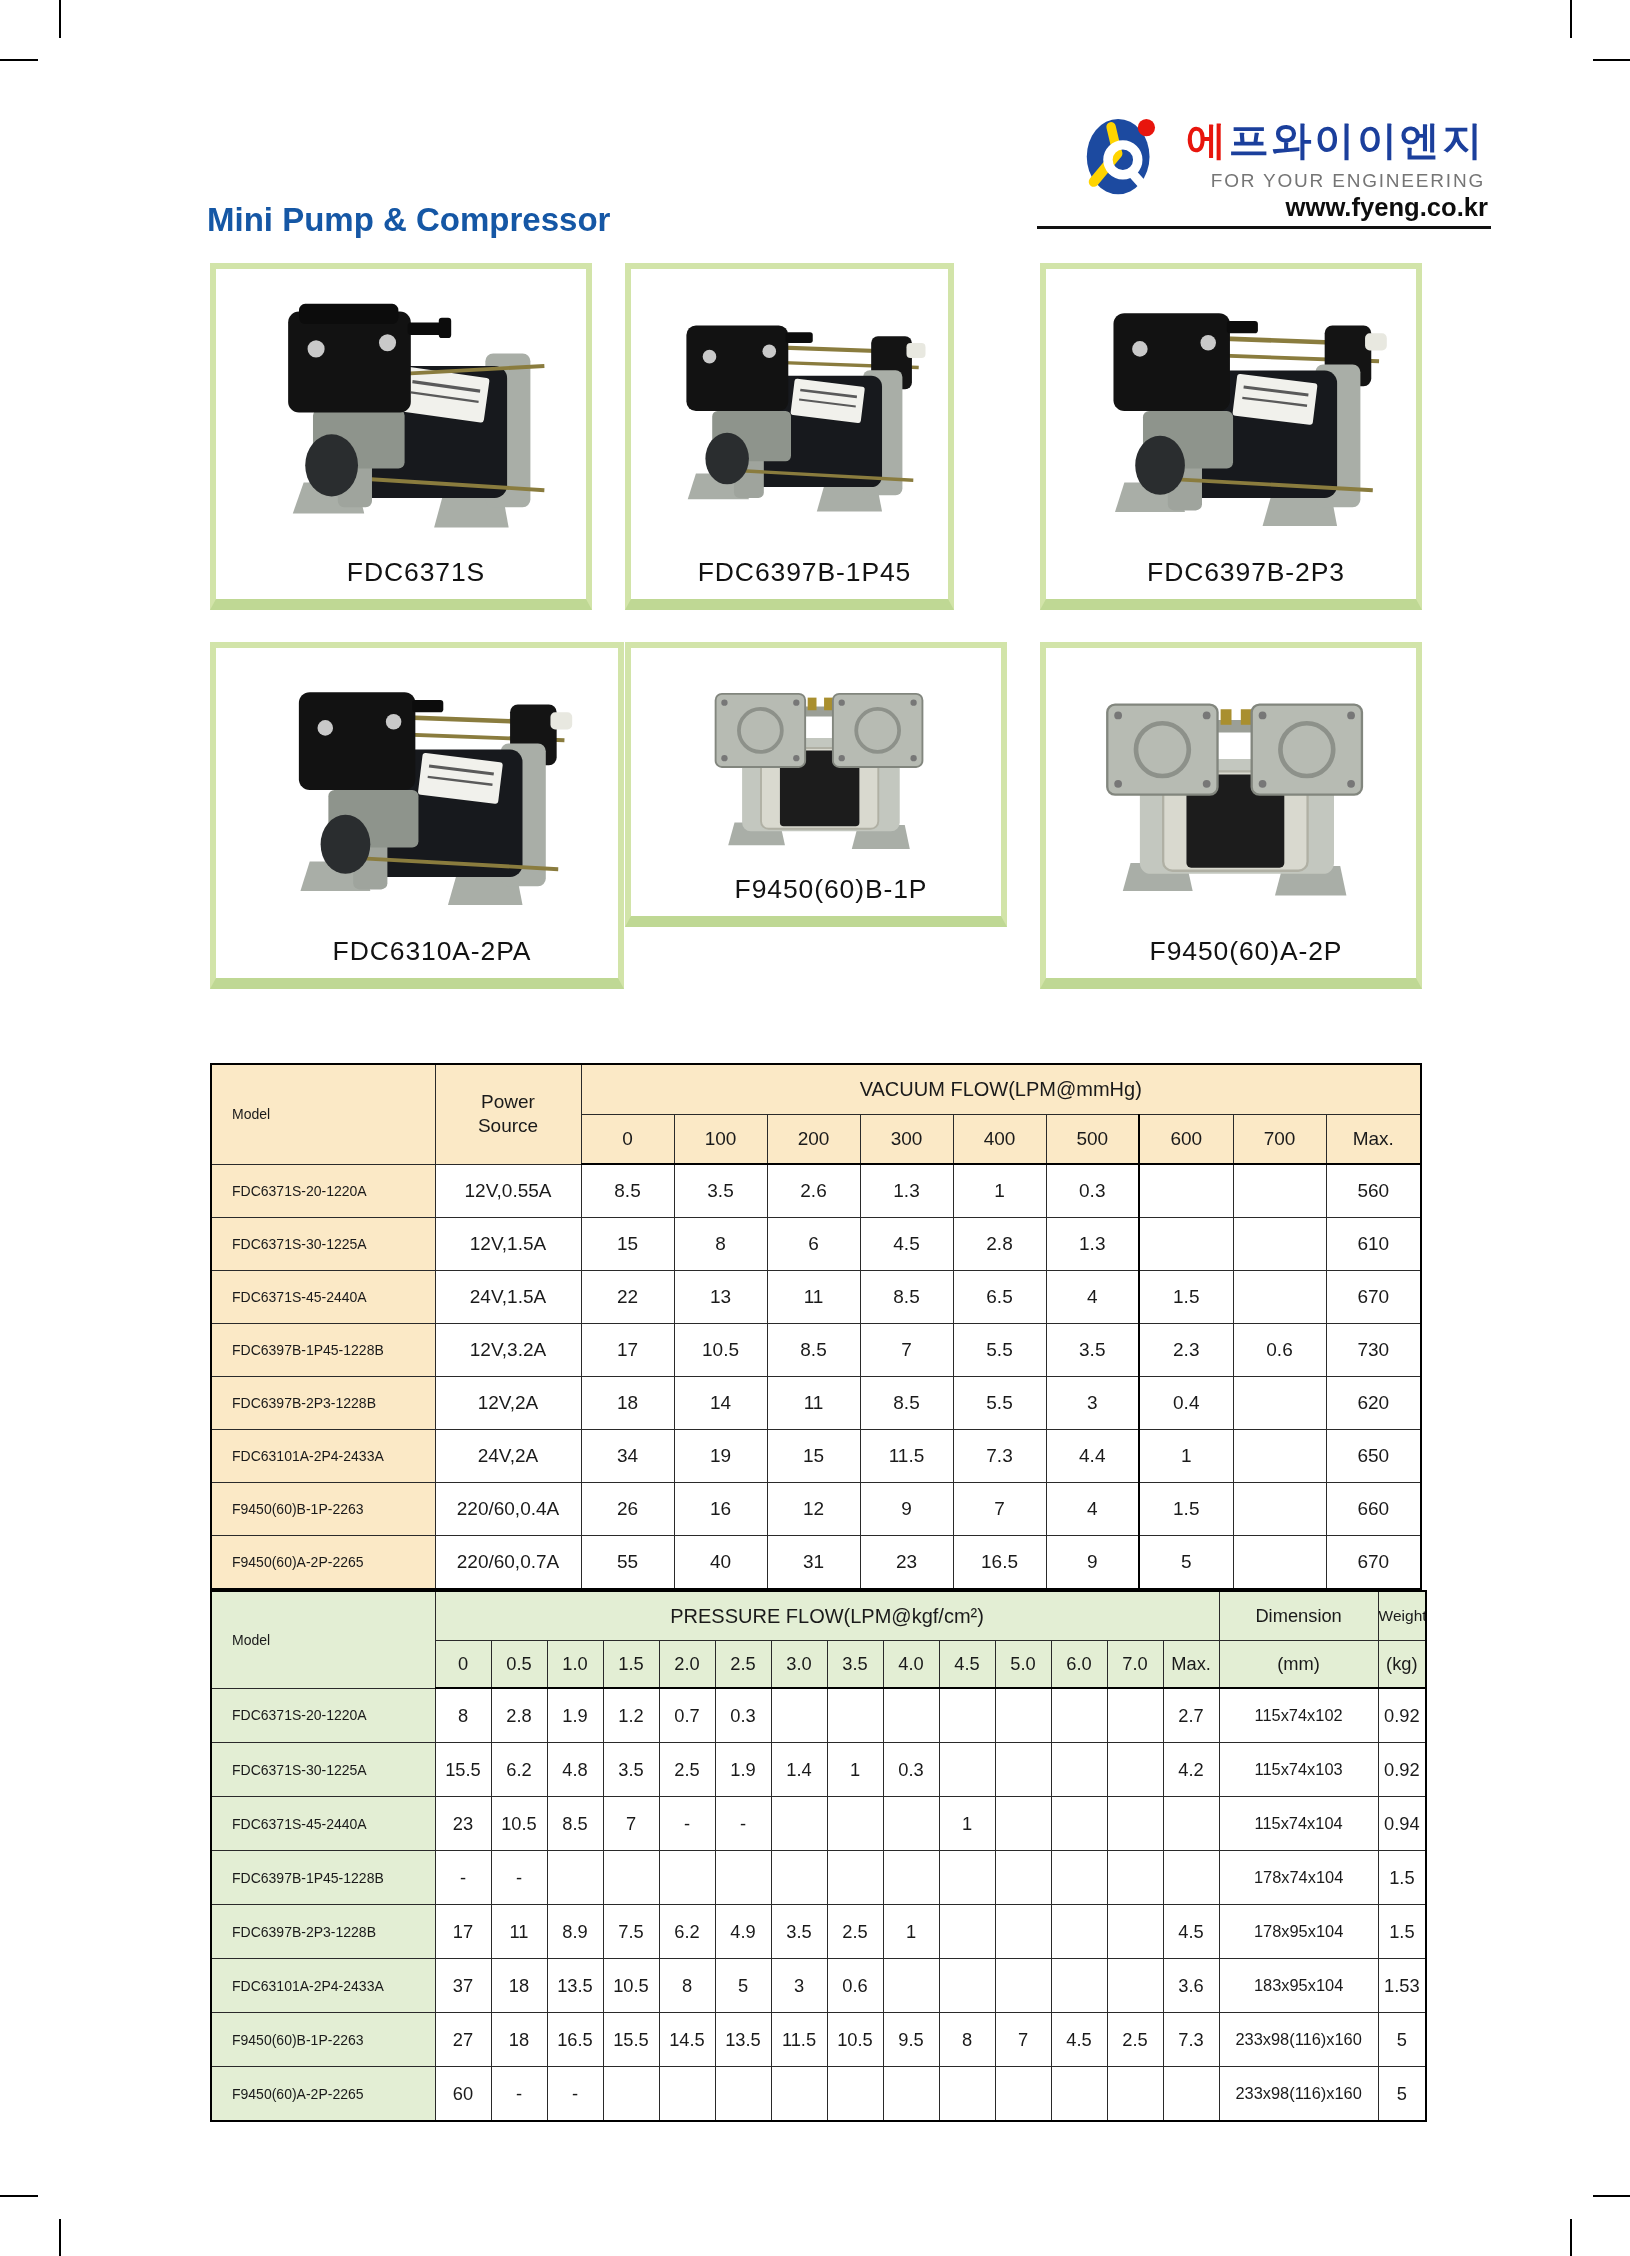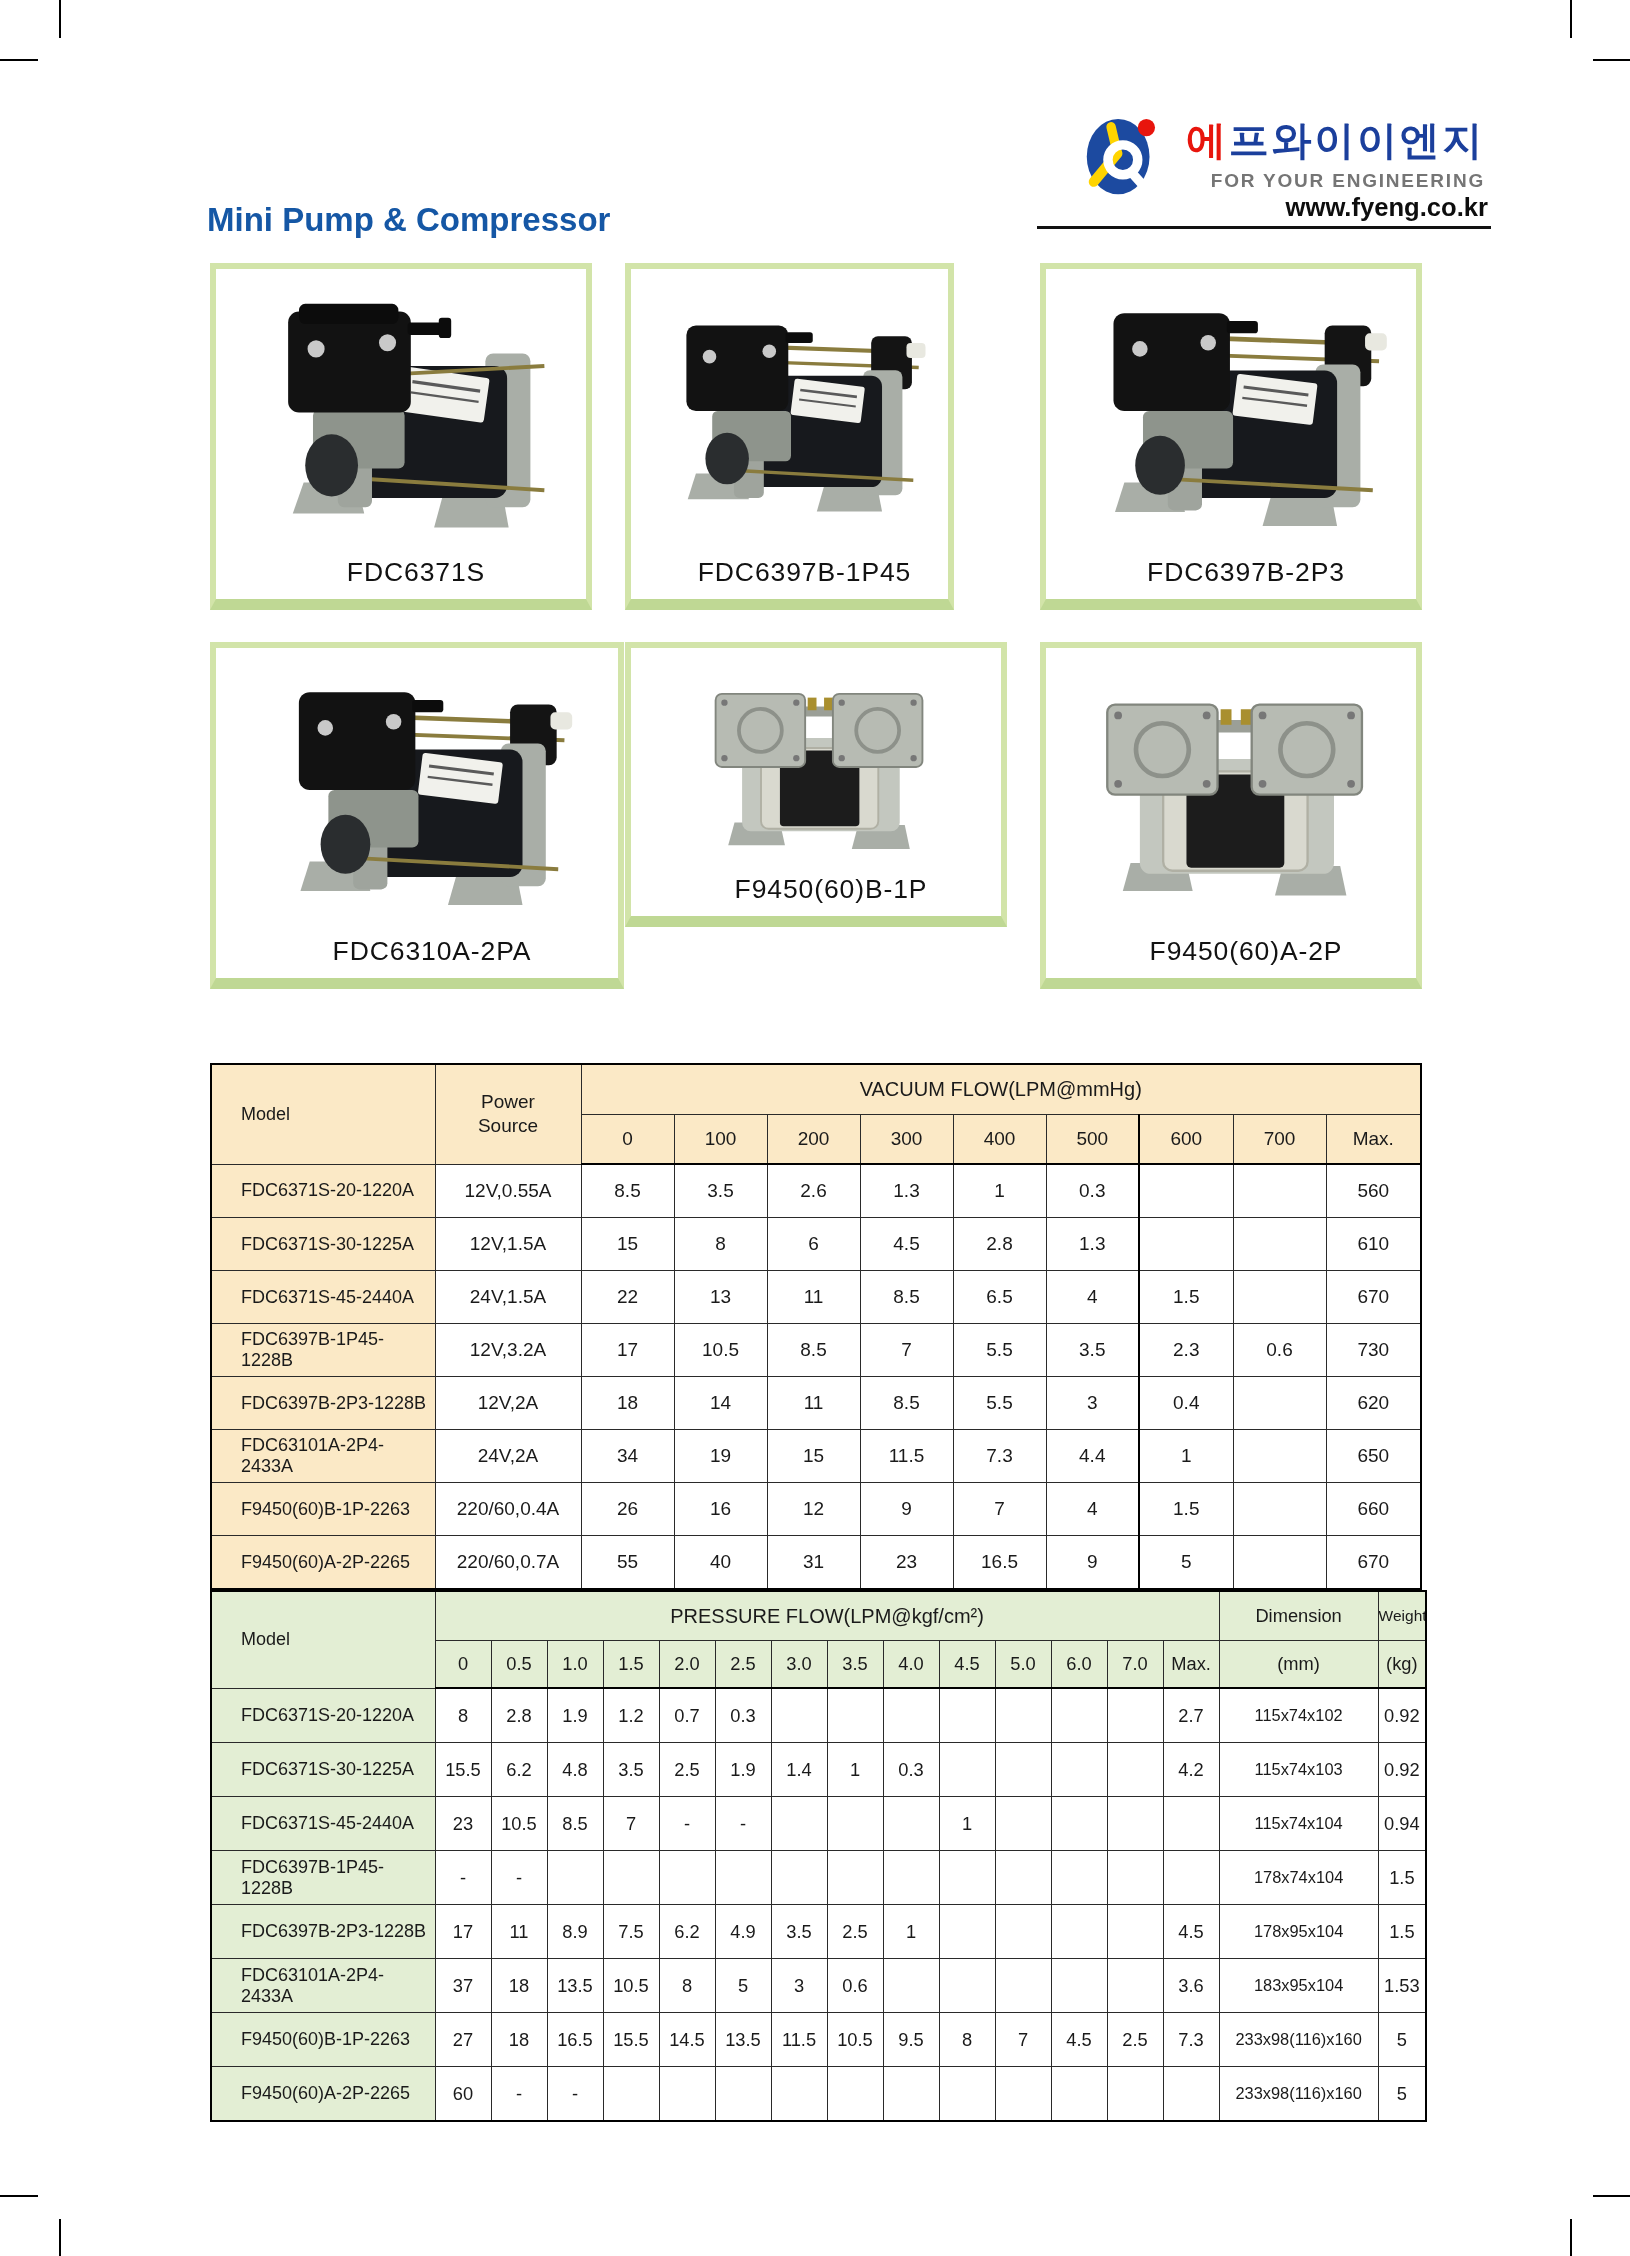--- a/index.html
+++ b/index.html
@@ -5,21 +5,21 @@
   html,body{margin:0;padding:0;background:#ffffff;}
   .page{position:relative;width:1631px;height:2257px;background:#ffffff;overflow:hidden;
         font-family:"Liberation Sans", sans-serif;color:#1a1a1a;}
   .mark{position:absolute;background:#000;}
 
   
   .logo-mark{position:absolute;left:1081px;top:108px;width:79px;height:91px;}
   .logo-kr{position:absolute;right:146px;top:113px;font-size:40px;font-weight:bold;
            color:#1b3f9c;letter-spacing:2.7px;white-space:nowrap;}
   .logo-kr .accent{color:#e8150d;}
-  .logo-tagline{position:absolute;right:146px;top:170px;font-size:19px;font-weight:bold;
+  .logo-tagline{position:absolute;right:146px;top:170px;font-size:19px;font-weight:normal;
            color:#757575;letter-spacing:1.8px;white-space:nowrap;}
   .logo-url{position:absolute;right:143px;top:193px;font-size:25.6px;font-weight:bold;
            color:#0d0d0d;white-space:nowrap;margin-left:37px;}
   .logo-rule{position:absolute;left:1037px;top:226px;width:454px;height:2.7px;background:#111;}
 
   .page-title{position:absolute;left:207px;top:201px;font-size:33px;font-weight:bold;
            color:#1557a5;letter-spacing:0px;white-space:nowrap;}
 
   
   .card{position:absolute;background:#ffffff;border:6.4px solid #d2e4a9;border-bottom:11px solid #bfd894;
@@ -36,21 +36,21 @@
   .spec thead tr:last-child th{border-bottom:2.7px solid #000;}
   .vac th,.vac td{height:52px;}
   .vac thead tr:first-child th{height:49px;}
   .vac thead tr:last-child th{height:48px;}
   .vac th.hd,.vac td.model{background:#fbe9c6;}
   .vac td.vt,.vac th.vt{border-left:2.7px solid #000;}
   .prs th,.prs td{height:53px;font-size:18.3px;}
   .prs thead tr:first-child th{height:48px;}
   .prs thead tr:last-child th{height:46px;}
   .prs th.hd,.prs td.model{background:#e3eed4;}
-  td.model,th.model{text-align:left;padding-left:29px;font-size:18px;margin-top:32px;}
+  td.model,th.model{text-align:left;padding-left:20px;font-size:14px;margin-top:32px;}
   .spec th.title-cell{font-size:20px;}
   .two-line{display:inline-block;max-width:77px;line-height:1.3;}
   .prs td.dim{font-size:16.4px;}
   .prs th.w-hd{font-size:15.5px;}
 </style>
 </head>
 <body>
 
 <div class="page">
 

